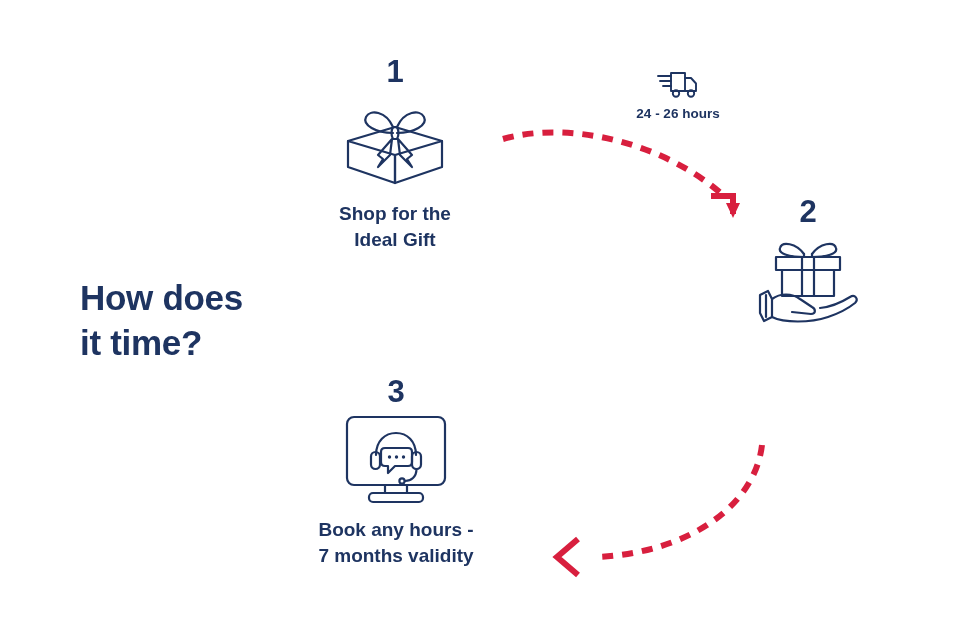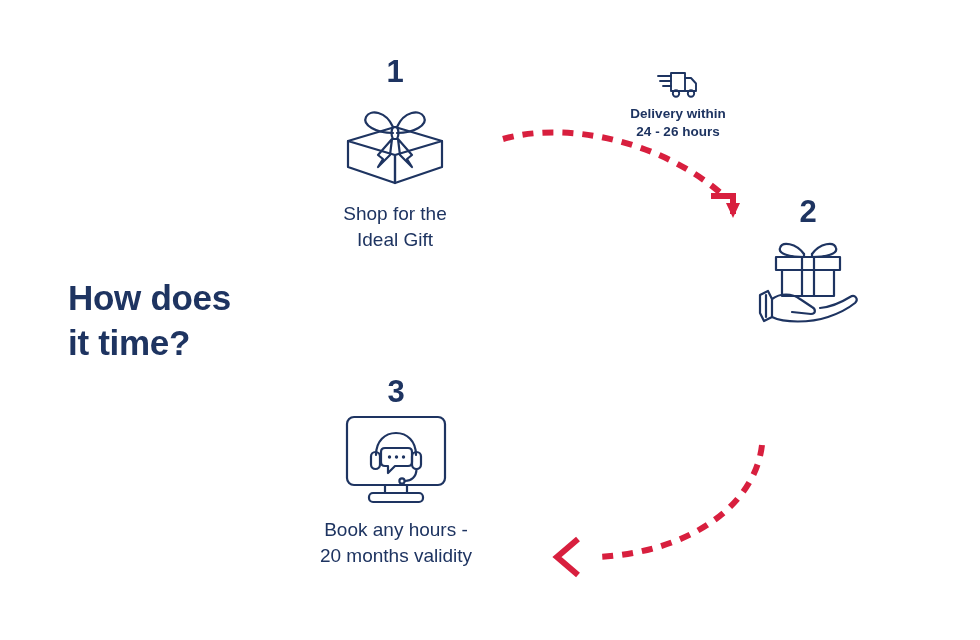--- a/index.html
+++ b/index.html
@@ -22,21 +22,21 @@
   .arrows-layer {
     position: absolute;
     left: 0;
     top: 0;
     width: 980px;
     height: 640px;
     pointer-events: none;
   }
   .heading {
     position: absolute;
-    left: 68px;
+    left: 80px;
     top: 276px;
     width: 300px;
     color: #1e3461;
     font-size: 35px;
     font-weight: bold;
     line-height: 1.28;
     letter-spacing: -0.3px;
   }
   .heading .hline {
     display: block;
@@ -53,21 +53,21 @@
     margin-bottom: 6px;
   }
   .step-icon {
     display: flex;
     justify-content: center;
     align-items: center;
   }
   .step-label {
     color: #1e3461;
     font-size: 19px;
-    font-weight: normal;
+    font-weight: bold;
     line-height: 1.35;
     margin-top: 12px;
   }
   .step-label .lline {
     display: block;
   }
   .delivery-note {
     position: absolute;
     left: 604px;
     top: 70px;
@@ -127,21 +127,20 @@
 
         <path d="M 15 3 L 29 3 L 29 21 L 15 21 L 15 3"></path>
 
         <path d="M 29 8 L 35 8 L 40 13.5 L 40 21 L 29 21"></path>
 
         <circle cx="20" cy="23.5" r="3.2"></circle>
         <circle cx="35" cy="23.5" r="3.2"></circle>
       </svg>
     </div>
     <div class="delivery-text">
-      <span class="dline">Delivery within</span>
       <span class="dline">24 - 26 hours</span>
     </div>
   </div>
 
   <div class="step" id="step-1">
     <div class="step-num">1</div>
     <div class="step-icon">
       <svg width="106" height="96" viewBox="0 0 106 96" xmlns="http://www.w3.org/2000/svg" fill="none" stroke="#1e3461" stroke-width="2.2" stroke-linecap="round" stroke-linejoin="round">
 
         <path d="M 53 34 L 100 48 L 53 62 L 6 48 Z"></path>
@@ -217,17 +216,17 @@
 
         <path d="M 42 35 L 65 35 C 67.5 35 69 36.5 69 39 L 69 49 C 69 51.5 67.5 53 65 53 L 52 53 L 45 60 L 45 53 L 42 53 C 39.5 53 38 51.5 38 49 L 38 39 C 38 36.5 39.5 35 42 35 Z"></path>
 
         <circle cx="46.5" cy="44" r="1.7" fill="#1e3461" stroke="none"></circle>
         <circle cx="53.5" cy="44" r="1.7" fill="#1e3461" stroke="none"></circle>
         <circle cx="60.5" cy="44" r="1.7" fill="#1e3461" stroke="none"></circle>
       </svg>
     </div>
     <div class="step-label">
       <span class="lline">Book any hours -</span>
-      <span class="lline">20 months validity</span>
+      <span class="lline">7 months validity</span>
     </div>
   </div>
 
 </div>
 
 </body></html>

